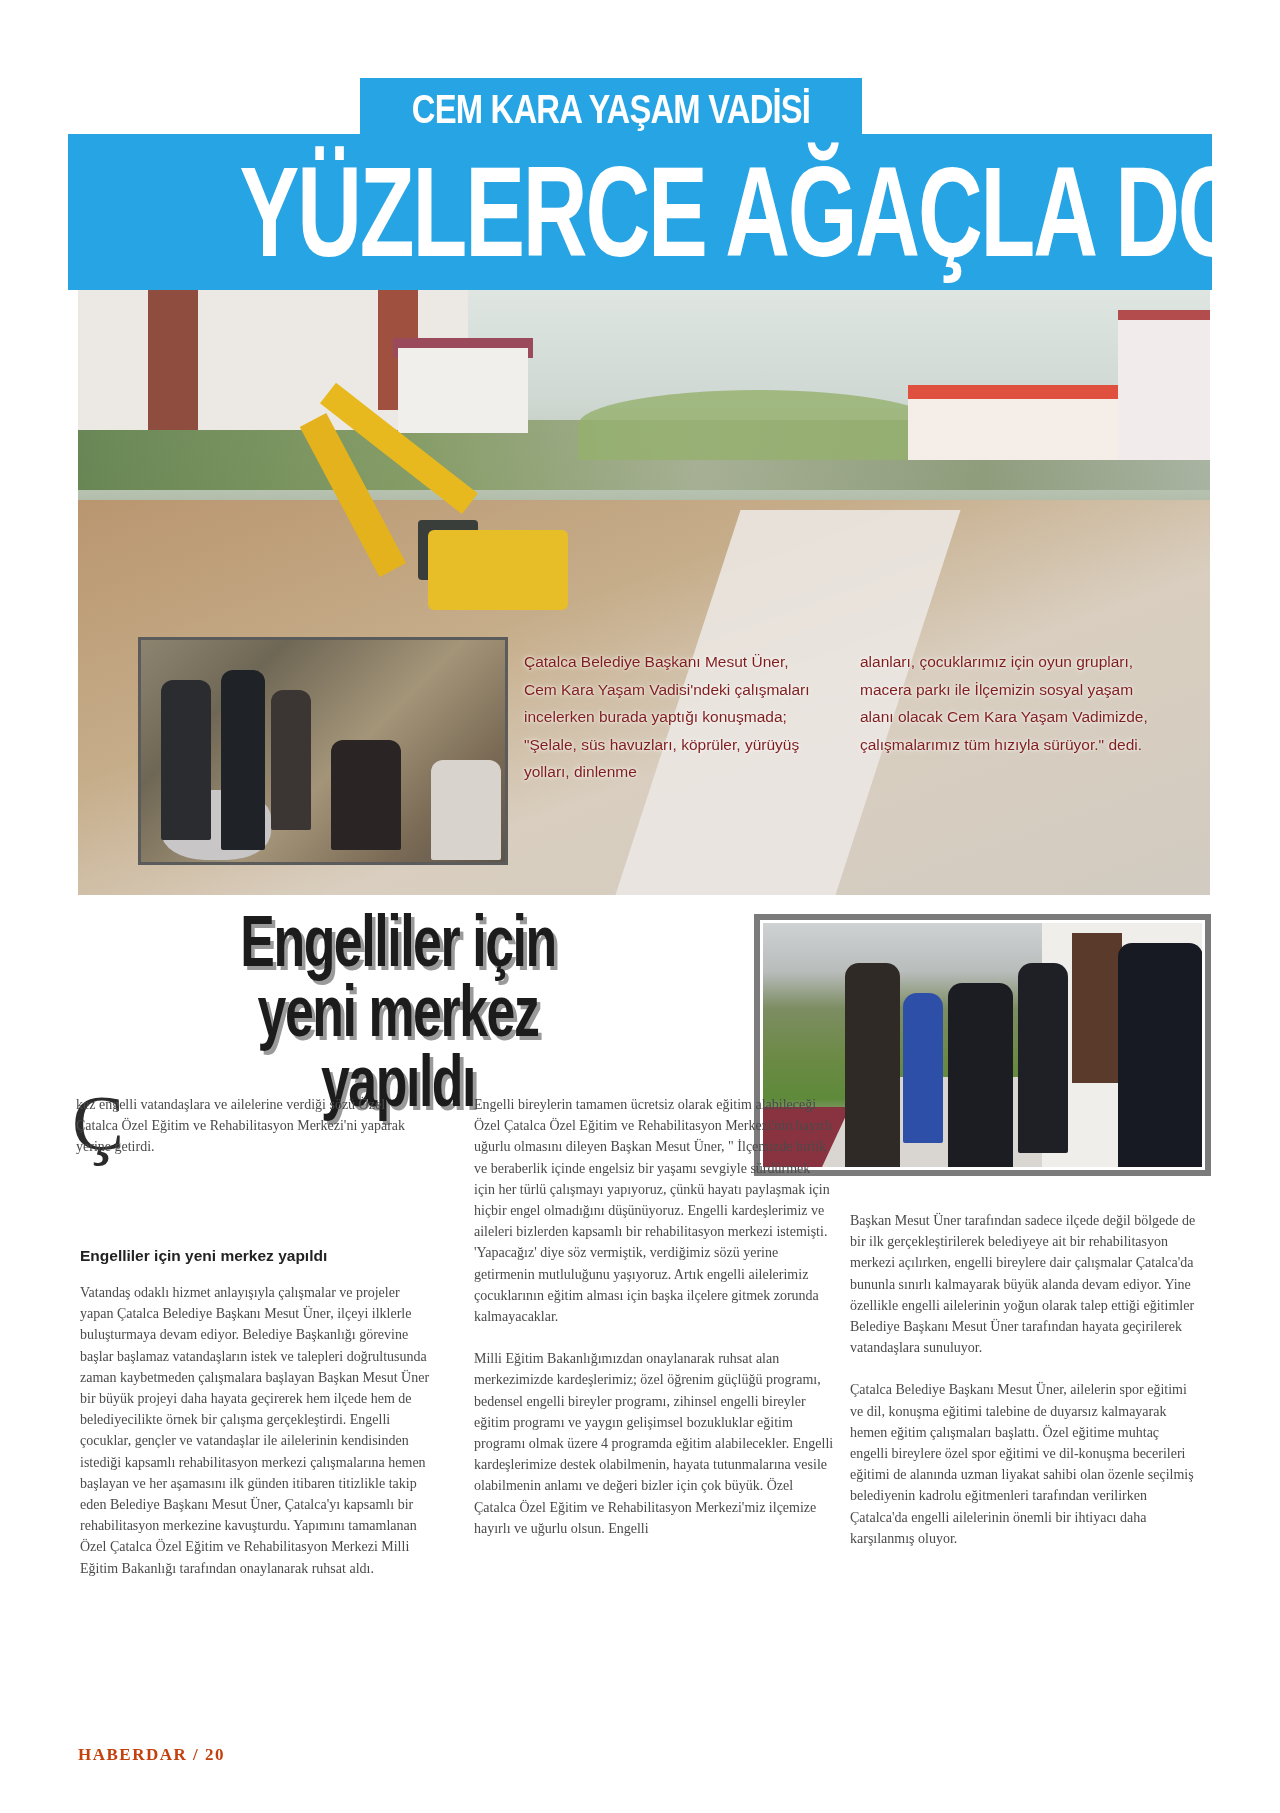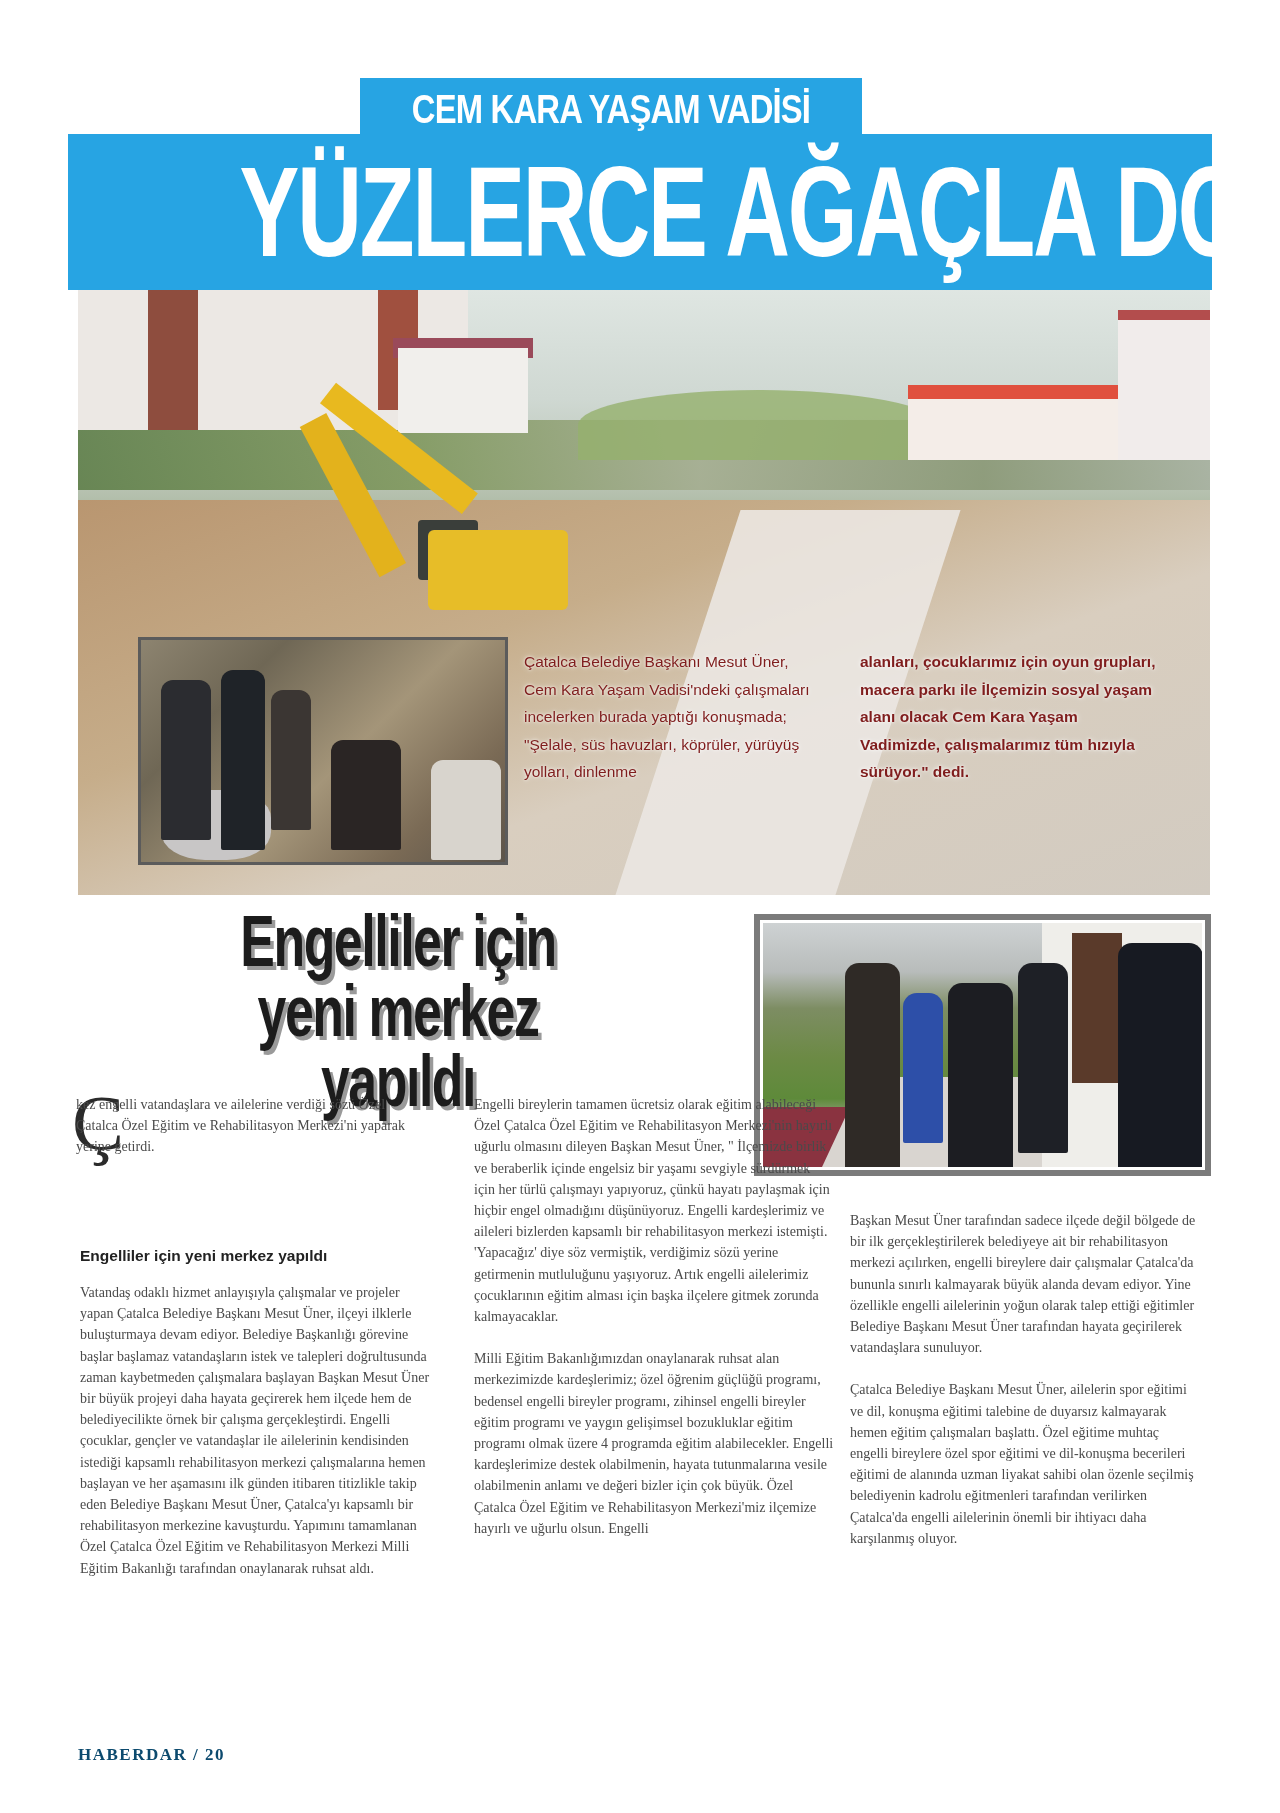--- a/index.html
+++ b/index.html
@@ -61,21 +61,21 @@
   .p4 { left: 190px; top: 100px; width: 70px; height: 110px; background: #2a2524; }
   .p5 { left: 290px; top: 120px; width: 70px; height: 100px; background: #d8d4cd; }
   .pipe { position: absolute; left: 20px; top: 150px; width: 110px; height: 70px; background: #c8c6c6; border-radius: 40%; }
 
   .caption {
     position: absolute; top: 648px; width: 300px;
     font-family: "Liberation Sans", sans-serif; font-size: 15.5px; line-height: 27.5px;
     color: #7f1d1d; text-shadow: 0 0 3px rgba(255,255,255,.9), 0 0 6px rgba(255,255,255,.7);
   }
   .caption-1 { left: 524px; }
-  .caption-2 { left: 860px; font-weight: bold; }
+  .caption-2 { left: 860px; }
 
   
   .article-title {
     position: absolute; left: 108px; top: 906px; width: 580px;
     font-family: "Liberation Sans", sans-serif; font-weight: 700; font-size: 72px;
     line-height: 70px; color: #1c1c1c; text-align: center; letter-spacing: -2px;
     transform: scaleX(0.72); transform-origin: center top;
     text-shadow: 5px 4px 0 #9a9a9a;
   }
   .photo-2 {
@@ -111,21 +111,21 @@
     position: absolute; left: 80px; top: 1247px; width: 360px;
     font-family: "Liberation Sans", sans-serif; font-weight: 700; font-size: 15.5px; color: #222;
   }
   .col-1 { left: 80px; top: 1282px; width: 350px; }
   .col-2 { left: 474px; top: 1094px; width: 360px; }
   .col-3 { left: 850px; top: 1210px; width: 350px; }
 
   .footer {
     position: absolute; left: 78px; top: 1745px;
     font-family: "Liberation Serif", serif; font-weight: 700; font-size: 17px;
-    color: #0c4a6e; letter-spacing: 1.5px;
+    color: #c2410c; letter-spacing: 1.5px;
   }
 </style>
 </head>
 <body>
 
 <div class="kicker-bg"></div>
 <div class="kicker">CEM KARA YAŞAM VADİSİ</div>
 <div class="banner"></div>
 <div class="banner-title">YÜZLERCE AĞAÇLA DONATILDI</div>
 

